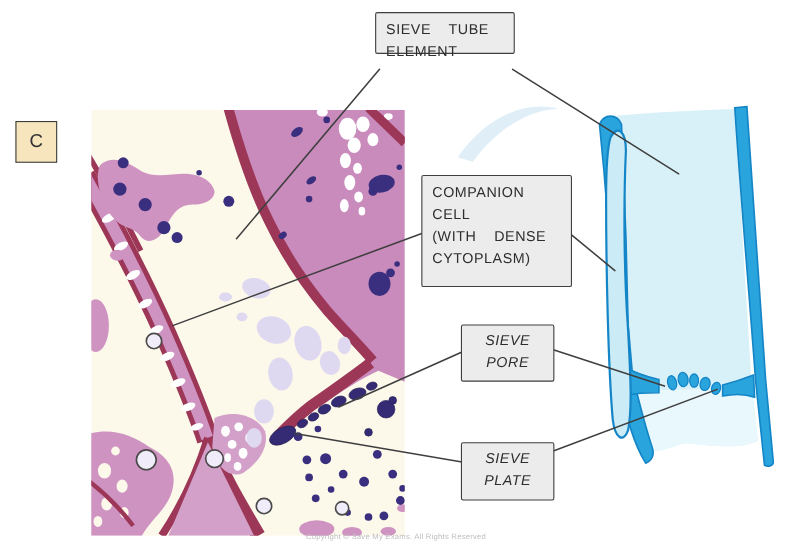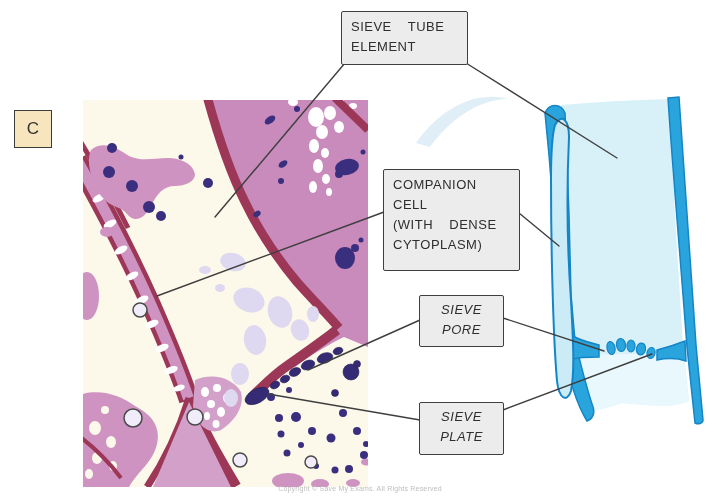--- a/index.html
+++ b/index.html
@@ -219,24 +219,24 @@
       <line x1="503" y1="318" x2="604" y2="351"></line>
       <line x1="420" y1="420" x2="268" y2="394"></line>
       <line x1="503" y1="410" x2="652" y2="354"></line>
     </g>
   </svg>
 
   <div class="figletter" style="left:14px;top:110px;width:38px;height:38px">
     <span>C</span>
   </div>
 
-  <div class="callout left" style="left:341px;top:11px;width:127px;height:54px">SIEVE  TUBE
+  <div class="callout left" style="left:341px;top:11px;width:127px;height:38px">SIEVE  TUBE
 ELEMENT</div>
 
-  <div class="callout left" style="left:383px;top:169px;width:137px;height:102px;line-height:1.55">COMPANION
+  <div class="callout left" style="left:383px;top:159px;width:137px;height:102px;line-height:1.55">COMPANION
 CELL
 (WITH  DENSE
 CYTOPLASM)</div>
 
   <div class="callout center" style="left:419px;top:295px;width:85px;height:52px">SIEVE
 PORE</div>
 
   <div class="callout center" style="left:419px;top:402px;width:85px;height:53px">SIEVE
 PLATE</div>
 

